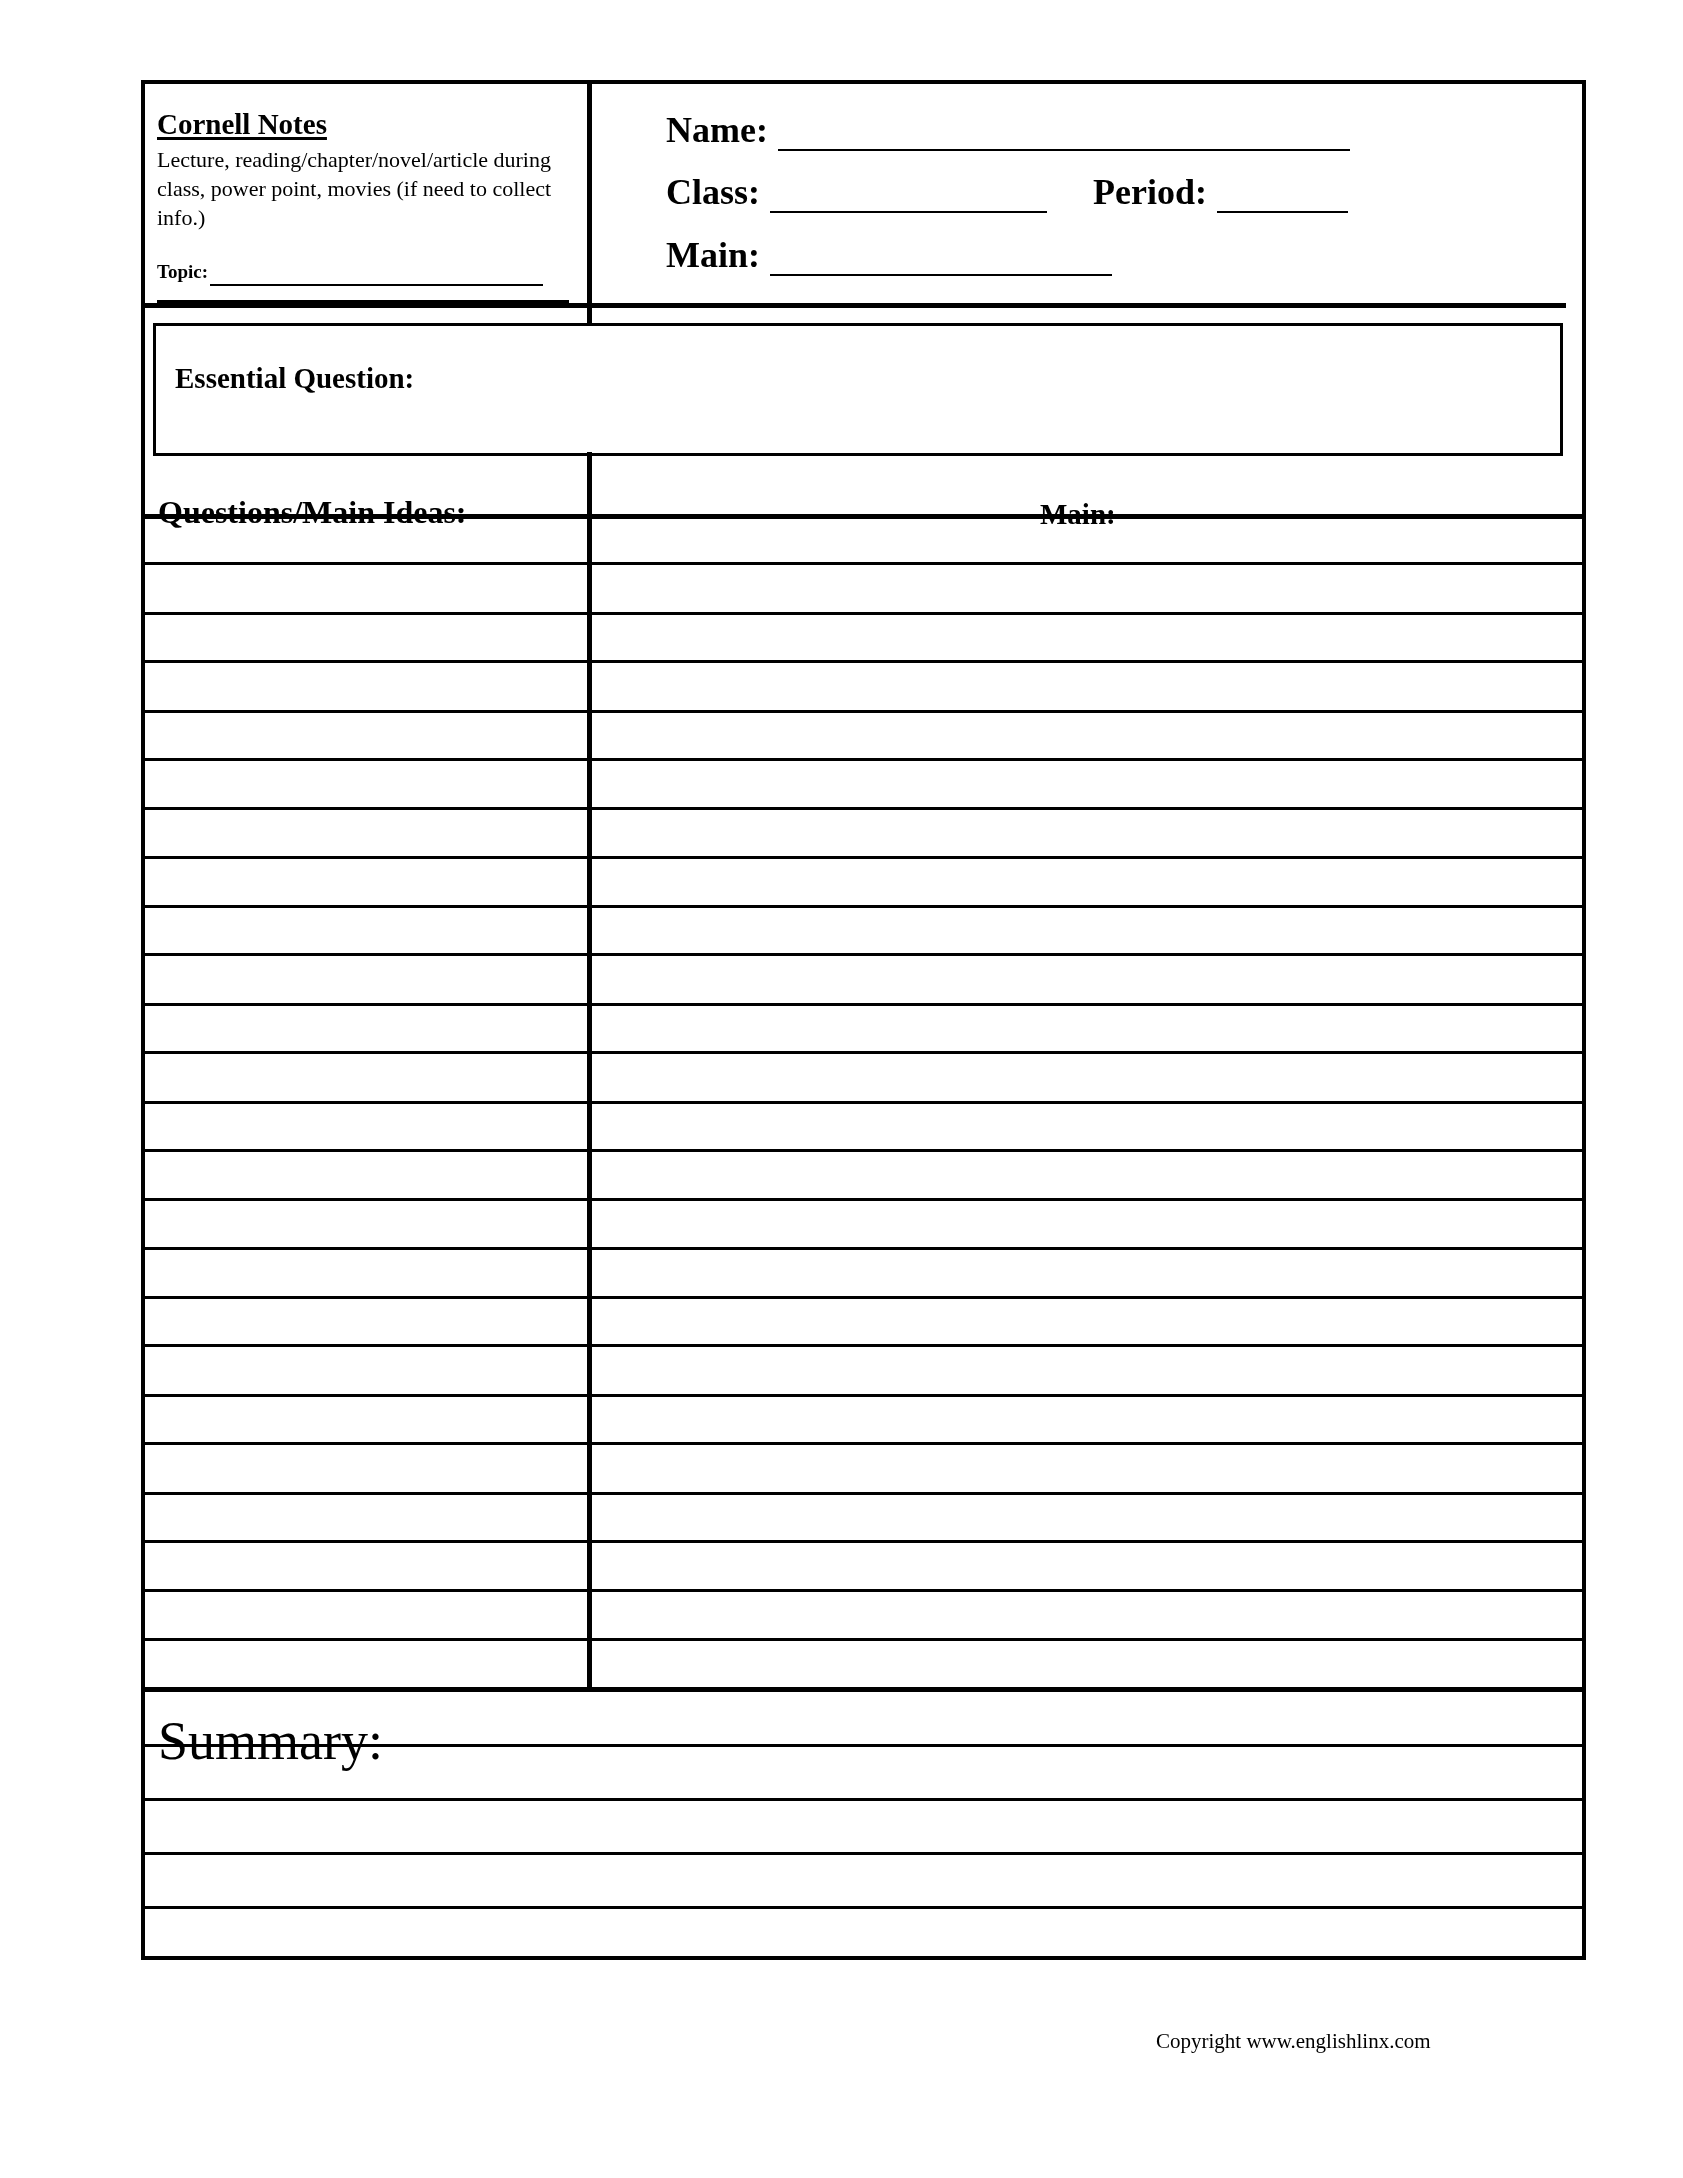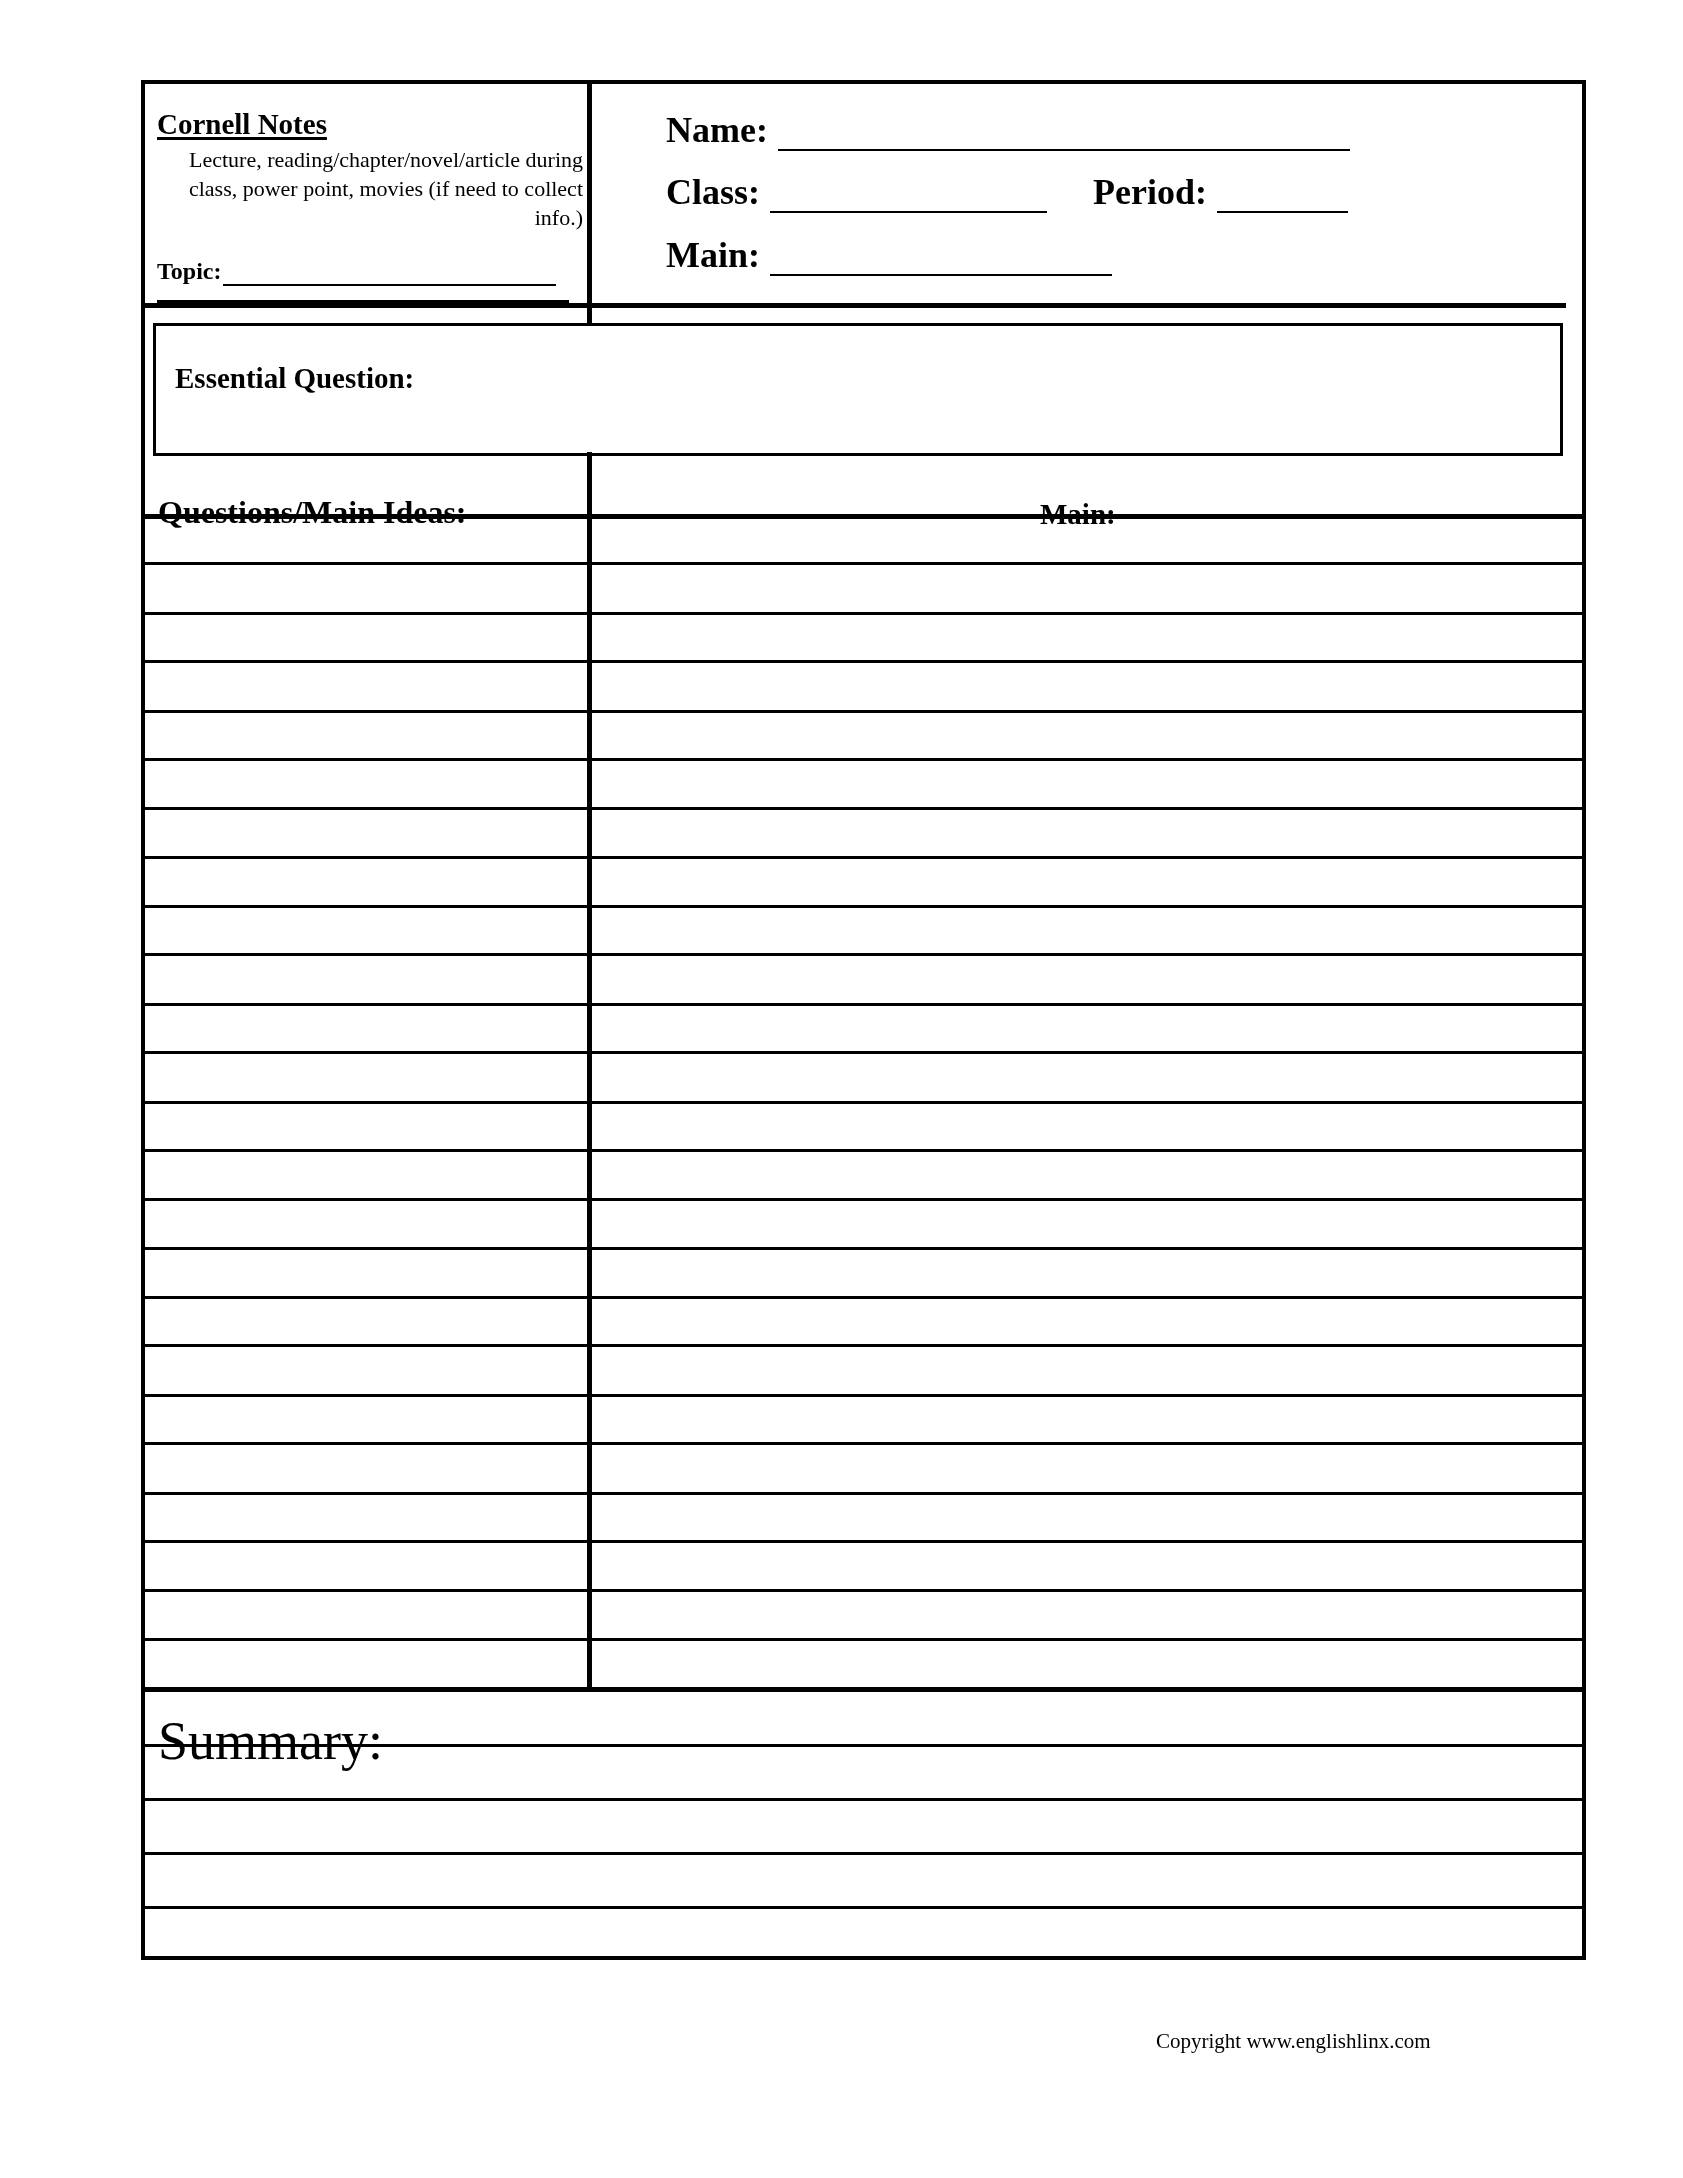--- a/index.html
+++ b/index.html
@@ -9,22 +9,22 @@
     .hline { position: absolute; background: #000; }
     .vline { position: absolute; background: #000; }
 
     
     #frame { position: absolute; left: 141px; top: 80px; width: 1437px; height: 1872px;
              border: 4px solid #000; }
 
     
     .title { left: 157px; top: 83px; font-size: 29px; font-weight: bold; text-decoration: underline;
              text-decoration-thickness: 3px; text-underline-offset: 3px; }
-    .desc { left: 157px; top: 120px; width: 426px; font-size: 22px; line-height: 29px; text-align: right; }
-    .topic { left: 157px; top: 233px; font-size: 24px; font-weight: bold; display: flex; align-items: flex-start; }
+    .desc { left: 157px; top: 120px; width: 426px; font-size: 22px; line-height: 29px; }
+    .topic { left: 157px; top: 233px; font-size: 19px; font-weight: bold; display: flex; align-items: center; }
     .topic .ul { display: inline-block; width: 333px; border-bottom: 2px solid #000; height: 26px; margin-left: 2px; }
 
     
     .field { position: absolute; font-size: 36px; font-weight: bold; display: flex; align-items: flex-end; white-space: nowrap; }
     .field .ul { display: inline-block; border-bottom: 2px solid #000; height: 28px; margin-left: 10px; }
 
     
     #eq-box { position: absolute; left: 153px; top: 323px; width: 1404px; height: 127px; border: 3px solid #000; }
     .eq-label { left: 175px; top: 337px; font-size: 29px; font-weight: bold; }
 

